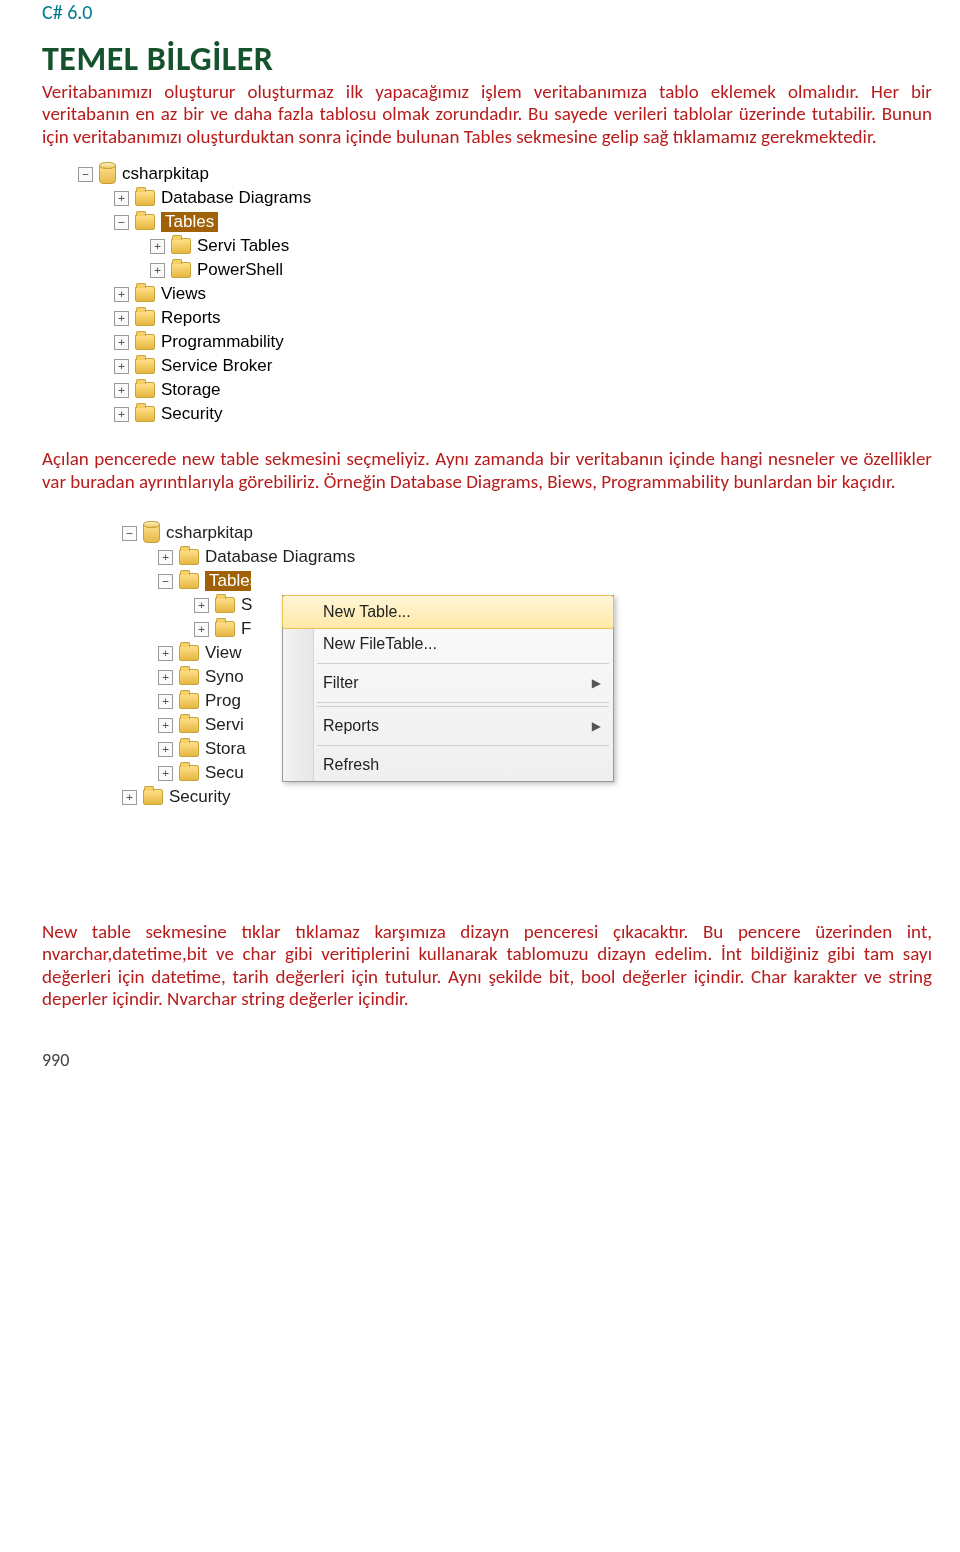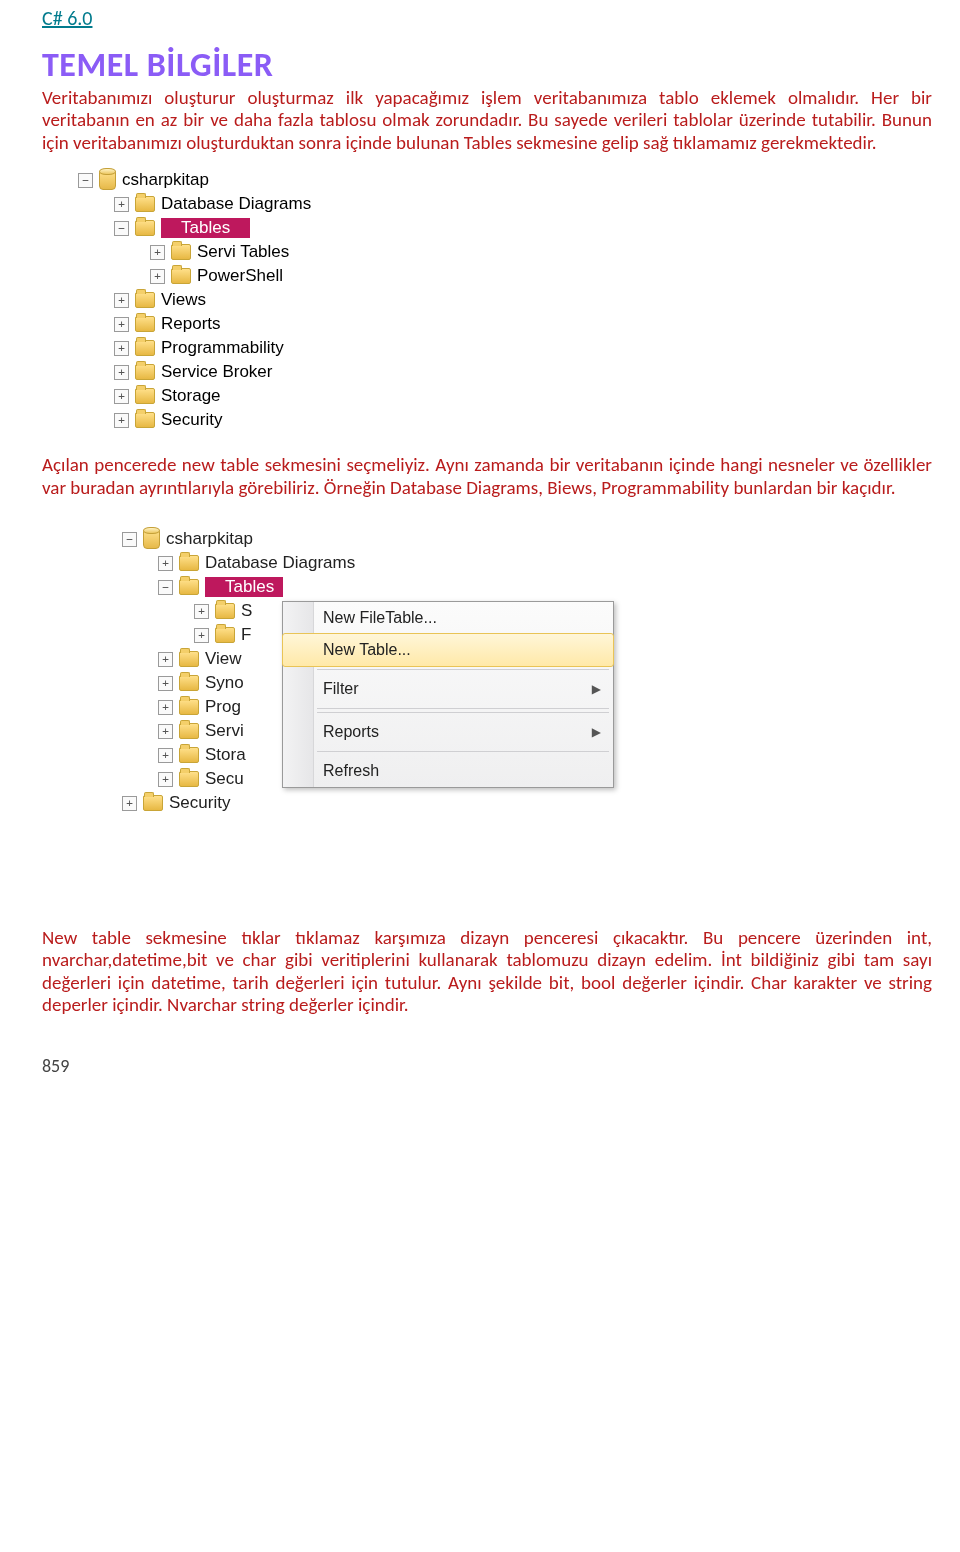--- a/index.html
+++ b/index.html
@@ -5,39 +5,39 @@
   body {
     font-family: Calibri, "Segoe UI", Arial, sans-serif;
     font-size: 19px;
     color: #222;
     margin: 0;
     padding: 0 28px 0 42px;
     width: 960px;
     box-sizing: border-box;
     background:#fff;
   }
-  .book-header   { color:#027b8d; font-size:20px; margin-top:6px; margin-bottom:14px;text-decoration:underline; }
-  .section-title { color:#8b5cf6; font-size:34px; font-weight:700; letter-spacing:.5px; margin:0 0 2px 0;}
+  .book-header   { color:#027b8d; font-size:20px; margin-bottom:14px; }
+  .section-title { color:#14532d; font-size:34px; font-weight:700; letter-spacing:.5px; margin:0 0 2px 0;}
   .para { color:#b91c1c; font-size:19px; line-height:1.18; margin:0 0 6px 0;}
   .para.justify{ text-align:justify;}
   .pagenum{ font-size:18px; color:#444; margin-top:38px;}
 
   
   .tree{ font-family:"Segoe UI", Tahoma, sans-serif; font-size:17px; color:#000; margin:14px 0 22px 36px; user-select:none;}
   .tree ul{ list-style:none; margin:0; padding:0;}
   .tree li{ display:flex; align-items:center; padding:2px 0;}
   .tree li.l1{ padding-left:36px;}
   .tree li.l2{ padding-left:72px;}
   .toggle{ width:13px; height:13px; border:1px solid #9a9a9a; background:#fafafa; display:inline-flex; align-items:center; justify-content:center; margin-right:6px; font-size:11px; line-height:1; color:#555; font-family:monospace;}
   .icon-folder, .icon-db { margin-right:6px; display:inline-block; }
   .icon-folder{ width:18px; height:14px; background:linear-gradient(#ffe08a,#e7b843); border:1px solid #c9a537; border-radius:2px; position:relative;}
   .icon-folder::before{content:""; position:absolute; top:-4px; left:0; width:8px; height:4px; background:#f4cf6a; border:1px solid #c9a537; border-bottom:none; border-radius:2px 2px 0 0;}
   .icon-db{ width:15px; height:18px; background:linear-gradient(#ffe18b,#e6b94a); border:1px solid #c5a038; border-radius:3px 3px 4px 4px; position:relative;}
   .icon-db::before{content:""; position:absolute; left:-1px; right:-1px; top:-3px; height:5px; background:linear-gradient(#fff2c2,#ecc863); border:1px solid #c5a038; border-radius:50%/60%;}
-  .sel{ background:#be185d; color:#fff; padding:0 20px; display:inline-block;}
+  .sel{ background:#a16207; color:#fff; padding:0 4px; display:inline-block;}
 
   
   .ctx-wrap{ position:relative; margin:28px 0 30px 80px; width:520px; height:370px;}
   .ctx-tree{ font-family:"Segoe UI", Tahoma, sans-serif; font-size:17px;}
   .ctx-tree ul{list-style:none; margin:0; padding:0;}
   .ctx-tree li{ display:flex; align-items:center; padding:2px 0;}
   .ctx-tree li.l1{ padding-left:36px;}
   .ctx-tree li.l2{ padding-left:72px;}
   .ctx-menu{
     position:absolute; top:74px; left:160px; width:330px;
@@ -184,39 +184,39 @@
     <li>
       <span class="toggle">+</span>
       <span class="icon-folder"></span>
       <span>Security</span>
     </li>
    </ul>
   </div>
 
   <div class="ctx-menu">
     <div class="gutter"></div>
-    <div class="ctx-item">
-      <span>New FileTable...</span>
-    </div>
     <div class="ctx-item hl">
       <span>New Table...</span>
     </div>
+    <div class="ctx-item">
+      <span>New FileTable...</span>
+    </div>
     <div class="ctx-sep"></div>
     <div class="ctx-item">
       <span>Filter</span>
       <span class="ctx-arrow">▶</span>
     </div>
     <div class="ctx-sep"></div>
     <div class="ctx-sep"></div>
     <div class="ctx-item">
       <span>Reports</span>
       <span class="ctx-arrow">▶</span>
     </div>
     <div class="ctx-sep"></div>
     <div class="ctx-item">
       <span>Refresh</span>
     </div>
   </div>
 </div>
 
 <p class="para justify">New table sekmesine tıklar tıklamaz karşımıza dizayn penceresi çıkacaktır. Bu pencere üzerinden int, nvarchar,datetime,bit ve char gibi veritiplerini kullanarak tablomuzu dizayn edelim. İnt bildiğiniz gibi tam sayı değerleri için datetime, tarih değerleri için tutulur. Aynı şekilde bit, bool değerler içindir. Char karakter ve string deperler içindir. Nvarchar string değerler içindir.</p>
 
-<div class="pagenum">859</div>
+<div class="pagenum">990</div>
 
 </body></html>

